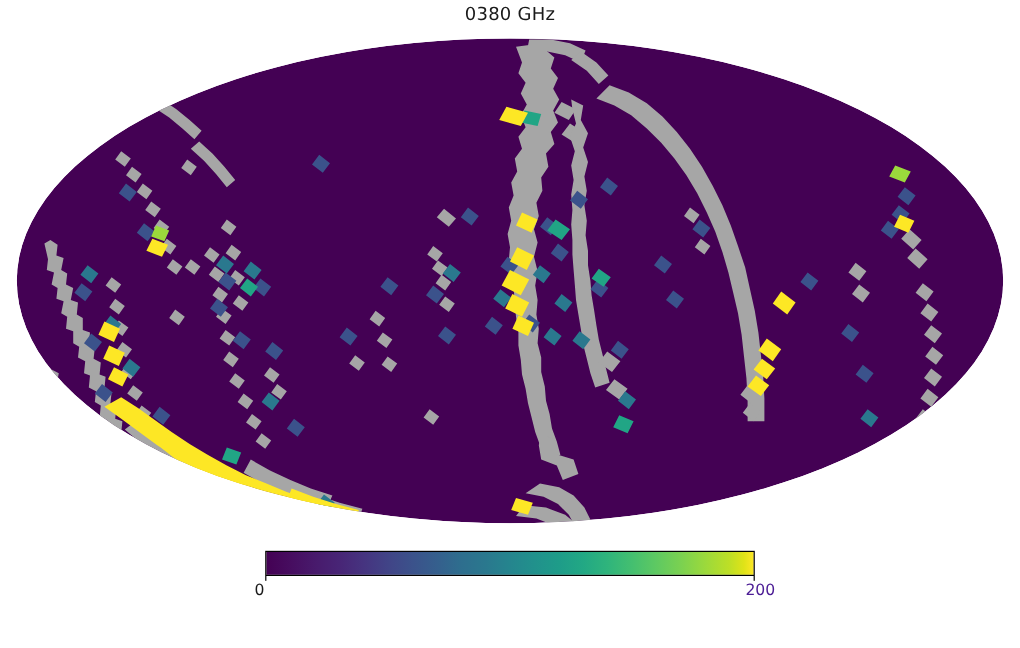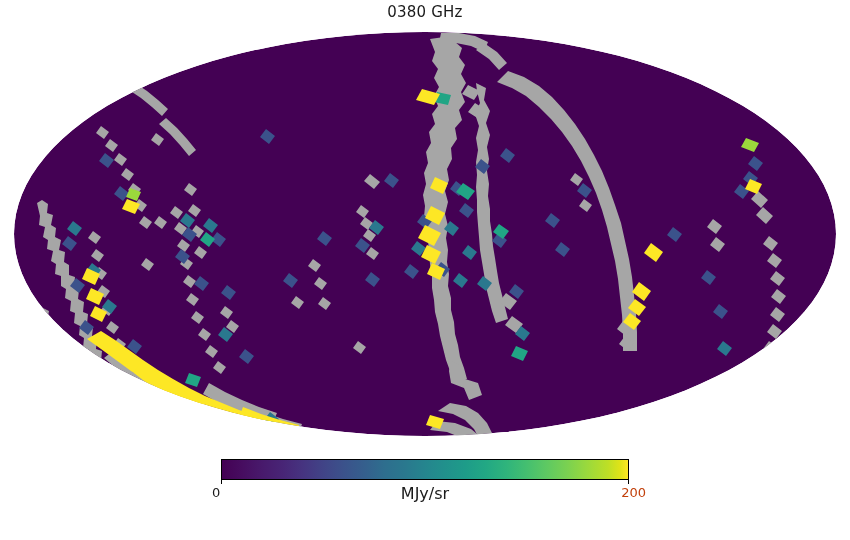--- a/index.html
+++ b/index.html
@@ -79,21 +79,21 @@
     font-size: 13px;
     color: #1a1a1a;
   }
   #cb-tick-max {
     position: absolute;
     left: 590px;
     top: 30px;
     width: 56px;
     text-align: right;
     font-size: 13px;
-    color: #c2410c;
+    color: #4c1d95;
   }
   #cb-label {
     position: absolute;
     left: 0;
     top: 29px;
     width: 850px;
     text-align: center;
     font-size: 16px;
     color: #1a1a1a;
   }
@@ -280,16 +280,15 @@
 
     </g>
   </svg>
 
   <div id="colorbar-group">
     <div id="colorbar-bar"></div>
     <div class="cb-tickmark" id="cb-tick-min-mark"></div>
     <div class="cb-tickmark" id="cb-tick-max-mark"></div>
     <div id="cb-tick-min">0</div>
     <div id="cb-tick-max">200</div>
-    <div id="cb-label">MJy/sr</div>
   </div>
 
 </div>
 
 </body></html>

